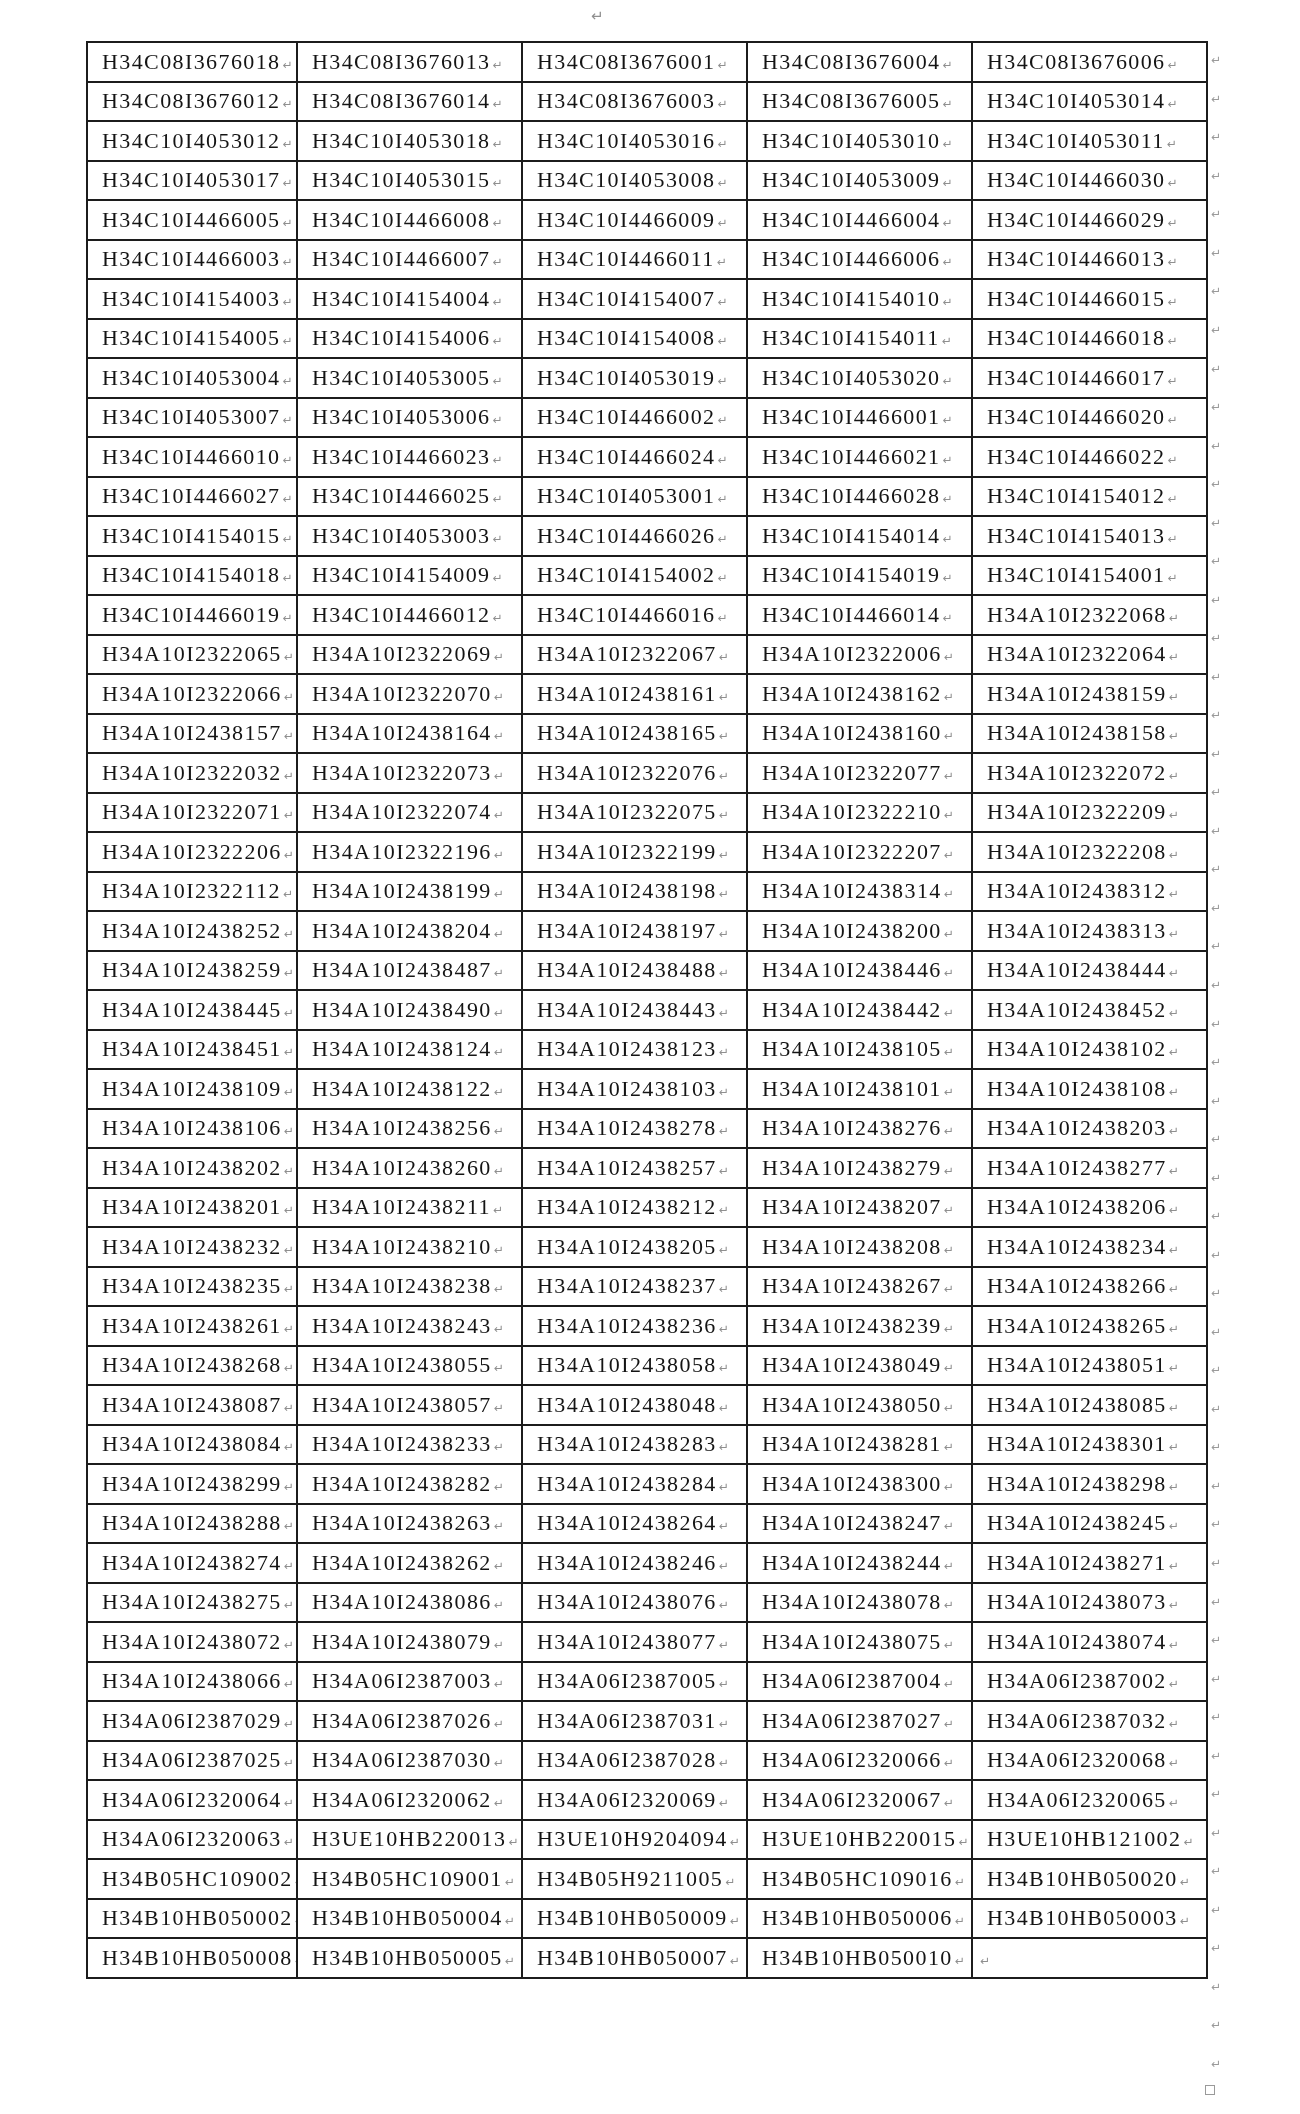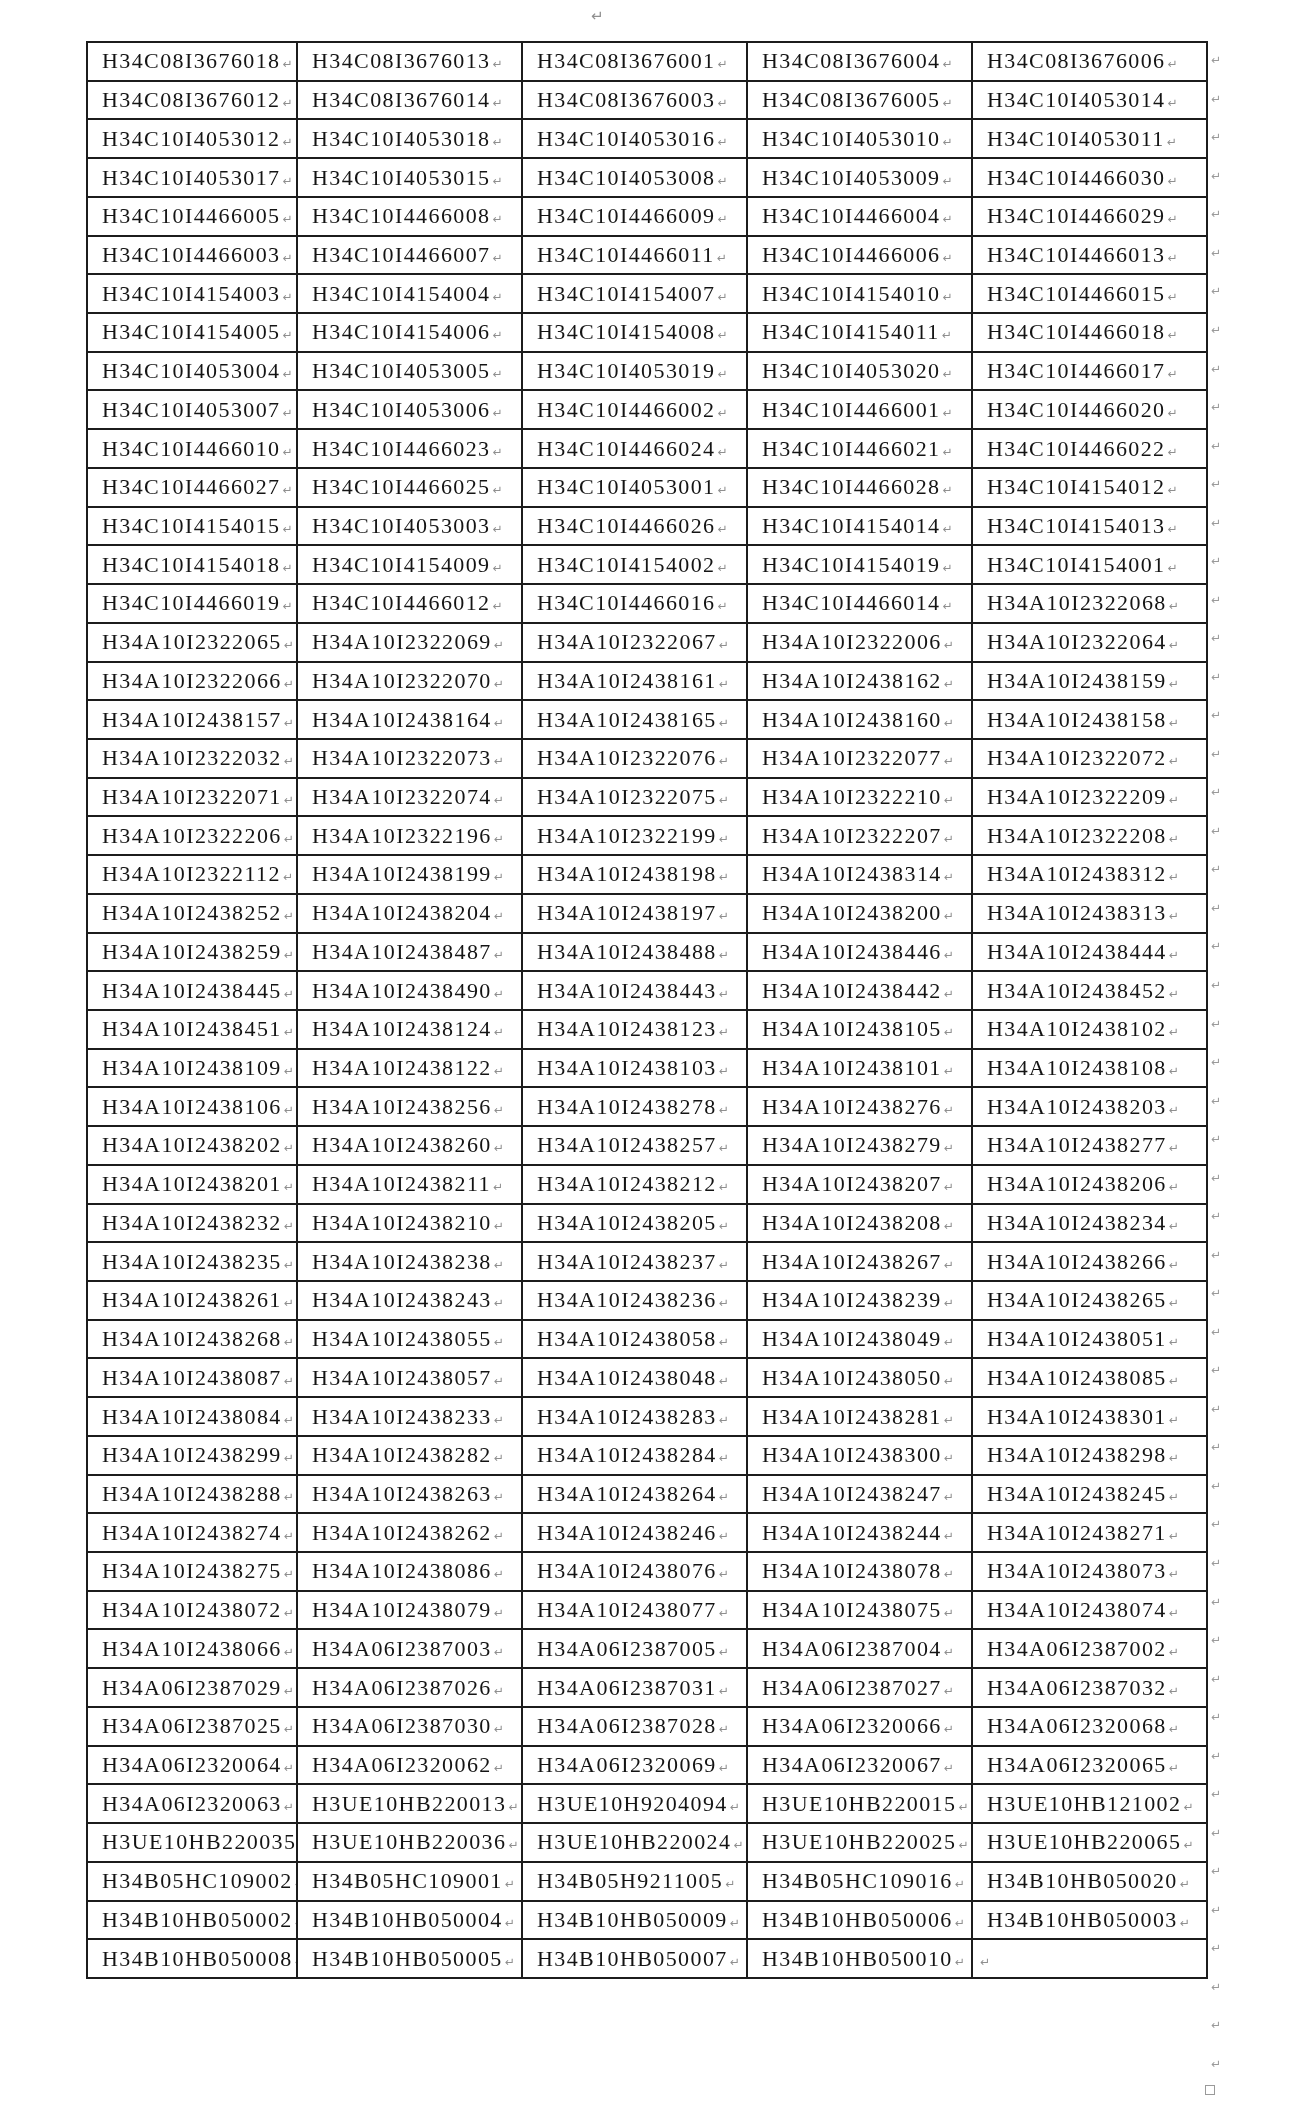--- a/index.html
+++ b/index.html
@@ -401,27 +401,20 @@
           <td><span class="code">H34A06I2320065</span><span class="cell-mark">↵</span></td>
         </tr>
         <tr>
           <td><span class="code">H34A06I2320063</span><span class="cell-mark">↵</span></td>
           <td><span class="code">H3UE10HB220013</span><span class="cell-mark">↵</span></td>
           <td><span class="code">H3UE10H9204094</span><span class="cell-mark">↵</span></td>
           <td><span class="code">H3UE10HB220015</span><span class="cell-mark">↵</span></td>
           <td><span class="code">H3UE10HB121002</span><span class="cell-mark">↵</span></td>
         </tr>
         <tr>
-          <td><span class="code">H3UE10HB220035</span></td>
-          <td><span class="code">H3UE10HB220036</span><span class="cell-mark">↵</span></td>
-          <td><span class="code">H3UE10HB220024</span><span class="cell-mark">↵</span></td>
-          <td><span class="code">H3UE10HB220025</span><span class="cell-mark">↵</span></td>
-          <td><span class="code">H3UE10HB220065</span><span class="cell-mark">↵</span></td>
-        </tr>
-        <tr>
           <td><span class="code">H34B05HC109002</span><span class="cell-mark">↵</span></td>
           <td><span class="code">H34B05HC109001</span><span class="cell-mark">↵</span></td>
           <td><span class="code">H34B05H9211005</span><span class="cell-mark">↵</span></td>
           <td><span class="code">H34B05HC109016</span><span class="cell-mark">↵</span></td>
           <td><span class="code">H34B10HB050020</span><span class="cell-mark">↵</span></td>
         </tr>
         <tr>
           <td><span class="code">H34B10HB050002</span><span class="cell-mark">↵</span></td>
           <td><span class="code">H34B10HB050004</span><span class="cell-mark">↵</span></td>
           <td><span class="code">H34B10HB050009</span><span class="cell-mark">↵</span></td>

